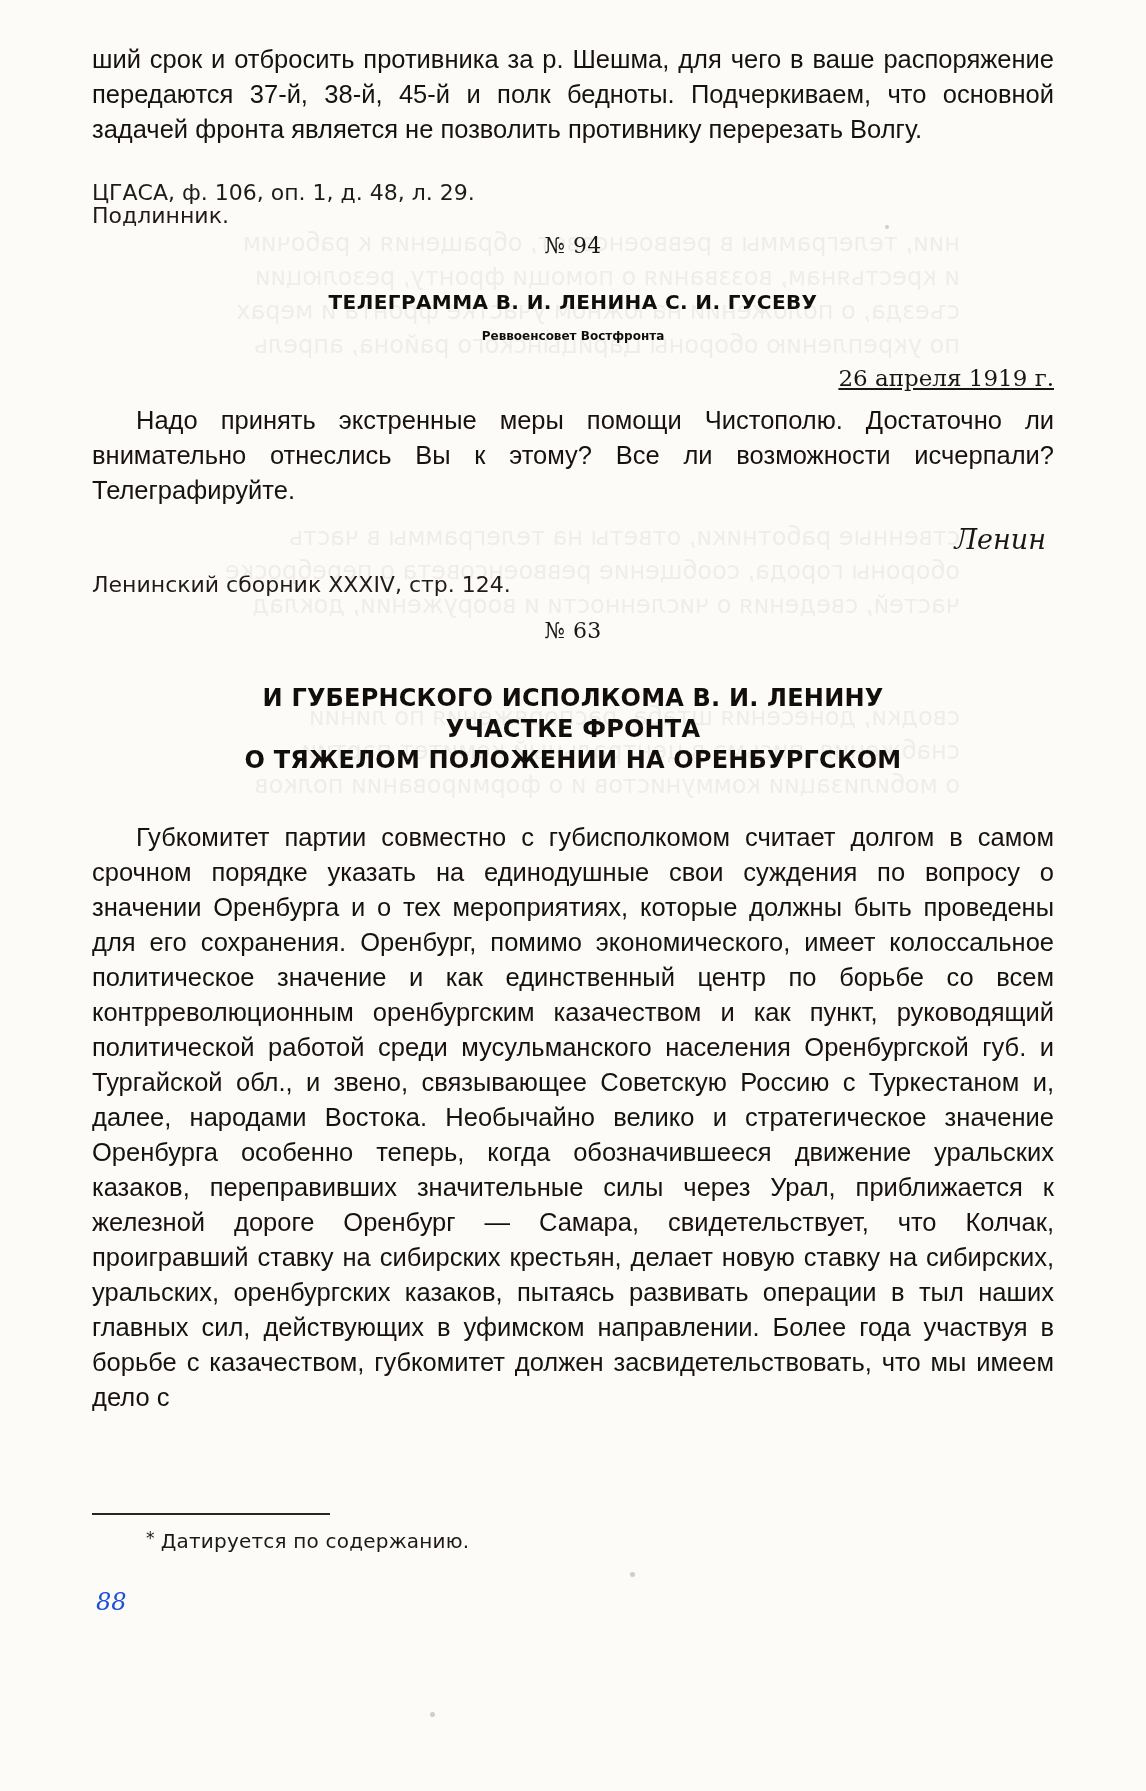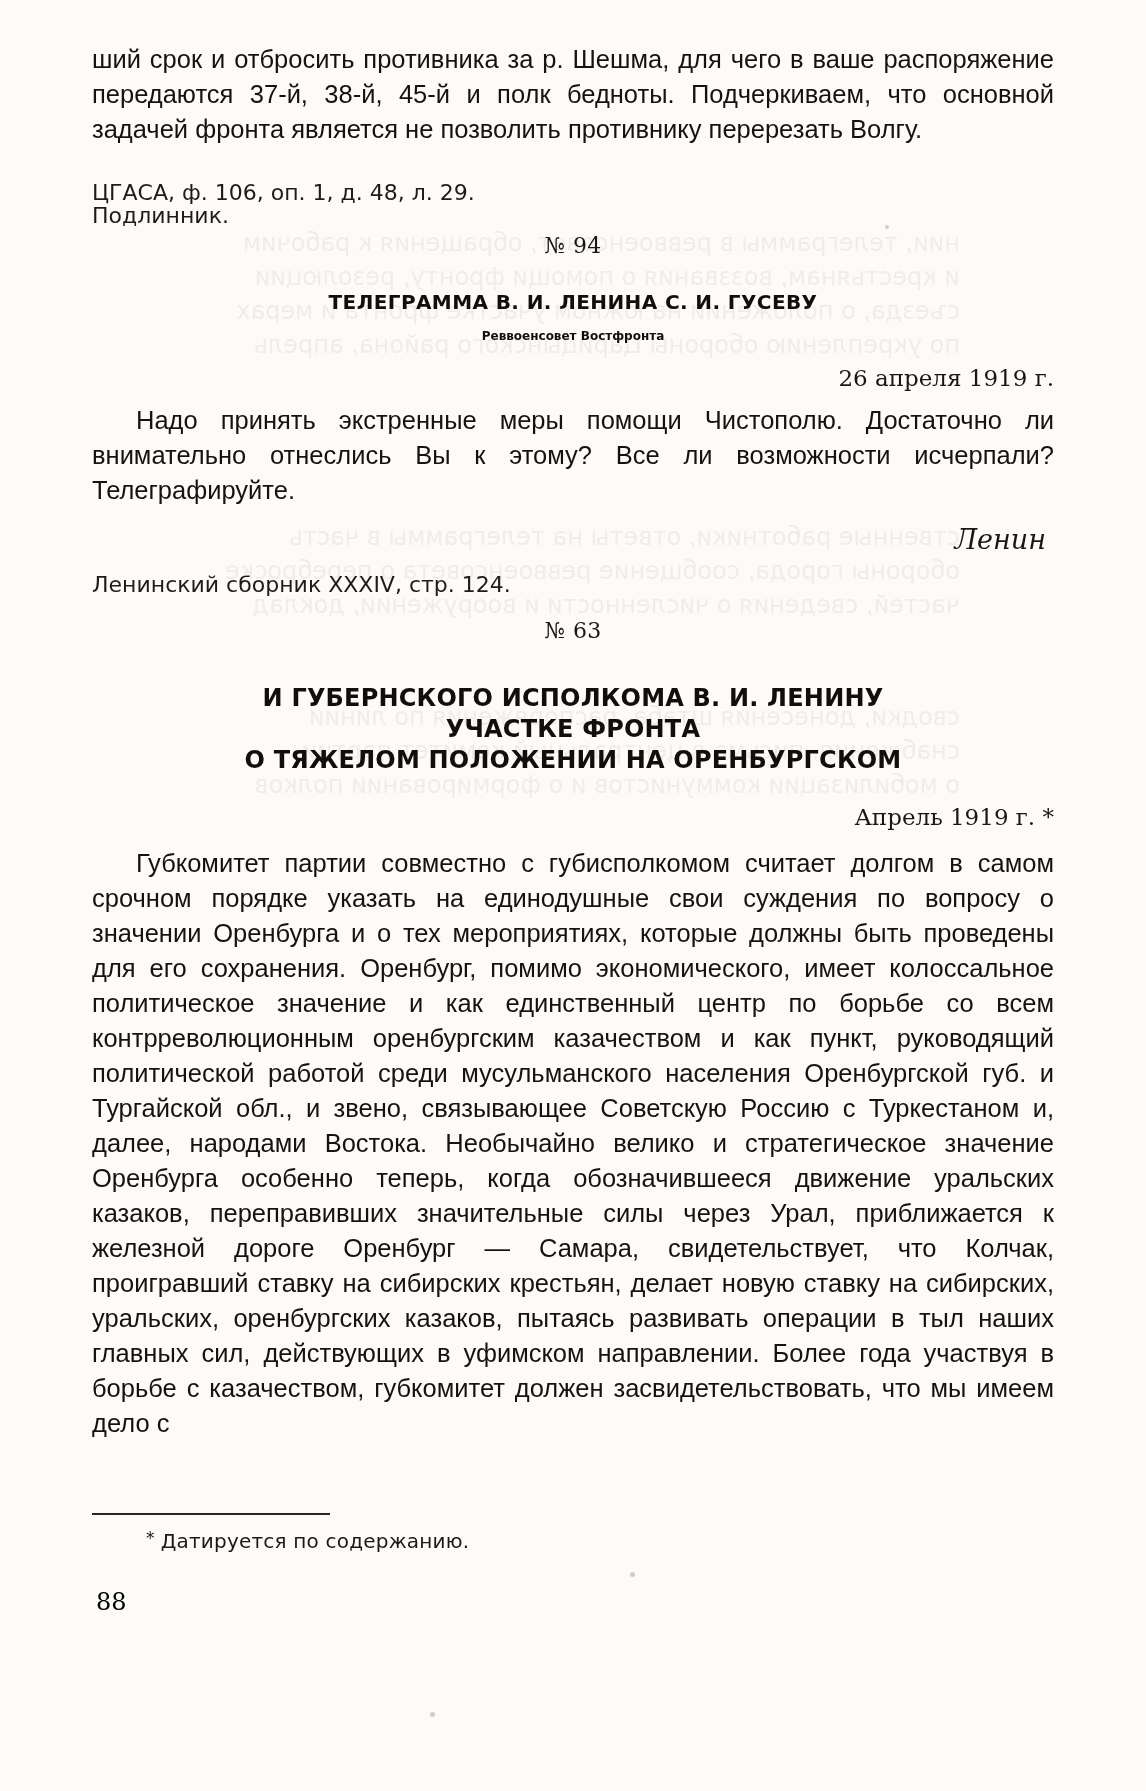--- a/index.html
+++ b/index.html
@@ -90,20 +90,21 @@
     letter-spacing: .2px;
     margin: 0;
     color: #120e0c;
   }
 
   .date-right {
     font-family: "DejaVu Serif", serif;
     font-size: 23px;
     text-align: right;
     margin: 0;
+    text-decoration: underline;
   }
 
   .signature {
     font-family: "DejaVu Serif", serif;
     font-style: italic;
     font-size: 27px;
     text-align: right;
     margin: 8px;
   }
 
@@ -141,21 +142,22 @@
     vertical-align: 4px;
     margin-right: 6px;
   }
 
   .page-number {
     position: absolute;
     left: 96px;
     top: 1588px;
     font-family: "DejaVu Serif", serif;
     font-size: 24px;
-    color: #000000;
+    color: #1d4ed8;
+    font-style: italic;
   }
 
   
   .ghost {
     position: absolute;
     font-family: "DejaVu Sans", sans-serif;
     color: rgba(60, 50, 42, 0.07);
     font-size: 24px;
     line-height: 34px;
     width: 860px;
@@ -240,21 +242,20 @@
     <div class="sp-40"></div>
 
     <div>
       <p class="title-block-big">И ГУБЕРНСКОГО ИСПОЛКОМА В. И. ЛЕНИНУ</p>
       <p class="title-block-big">УЧАСТКЕ ФРОНТА</p>
       <p class="title-block-big">О ТЯЖЕЛОМ ПОЛОЖЕНИИ НА ОРЕНБУРГСКОМ</p>
     </div>
 
     <div class="sp-28"></div>
 
-    <p class="date-right">Апрель 1919 г. *</p>
 
     <div class="sp-16"></div>
 
     <p class="para indent">Губкомитет партии совместно с губисполкомом считает долгом в самом срочном порядке указать на единодушные свои суждения по вопросу о значении Оренбурга и о тех мероприятиях, которые должны быть проведены для его сохранения. Оренбург, помимо экономического, имеет колоссальное политическое значение и как единственный центр по борьбе со всем контрреволюционным оренбургским казачеством и как пункт, руководящий политической работой среди мусульманского населения Оренбургской губ. и Тургайской обл., и звено, связывающее Советскую Россию с Туркестаном и, далее, народами Востока. Необычайно велико и стратегическое значение Оренбурга особенно теперь, когда обозначившееся движение уральских казаков, переправивших значительные силы через Урал, приближается к железной дороге Оренбург — Самара, свидетельствует, что Колчак, проигравший ставку на сибирских крестьян, делает новую ставку на сибирских, уральских, оренбургских казаков, пытаясь развивать операции в тыл наших главных сил, действующих в уфимском направлении. Более года участвуя в борьбе с казачеством, губкомитет должен засвидетельствовать, что мы имеем дело с</p>
 
   </div>
 
   <div class="footnote-rule"></div>
 
   <div class="footnote">

